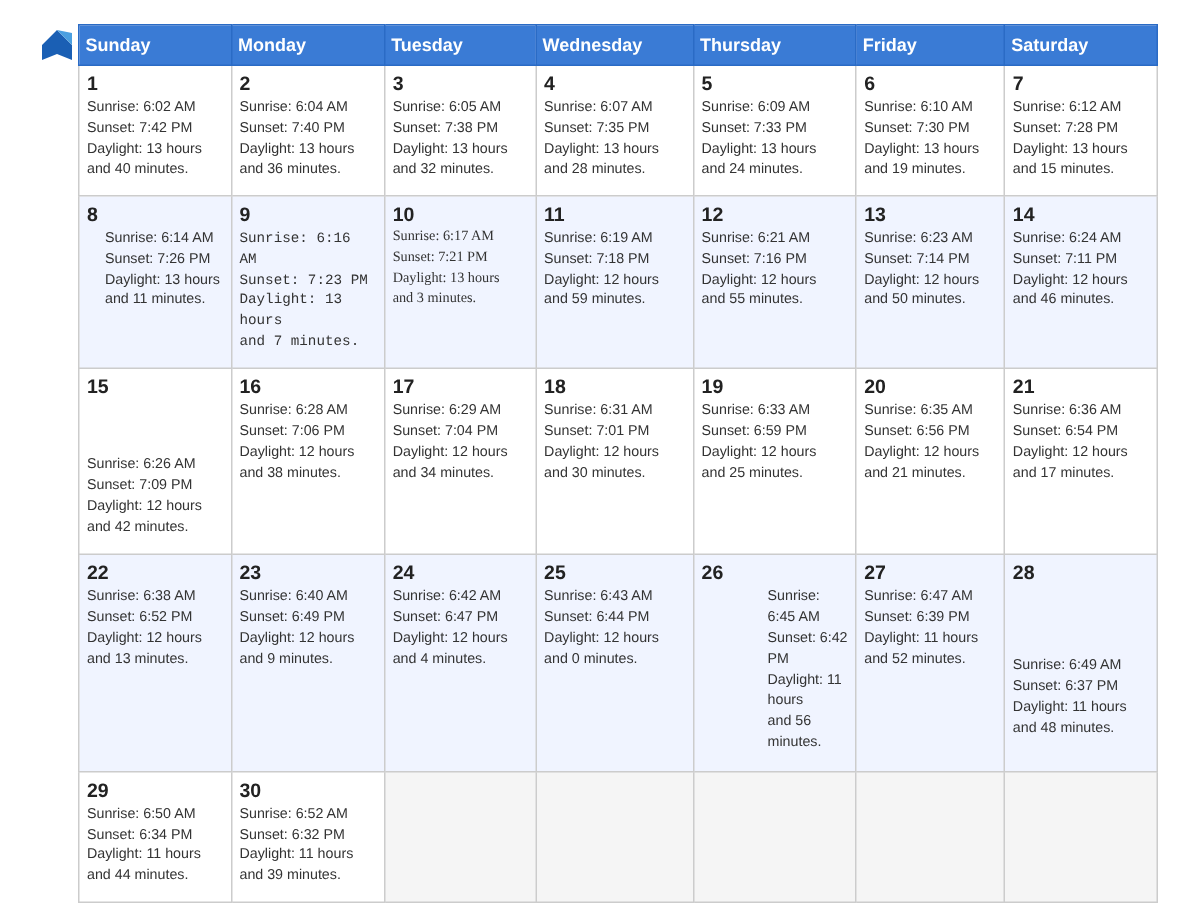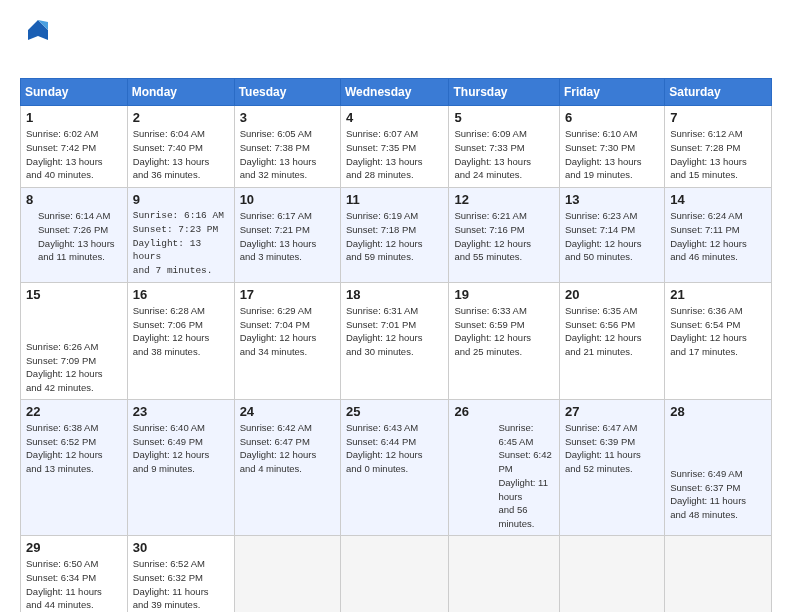--- a/index.html
+++ b/index.html
@@ -8,22 +8,21 @@
       background: #fff;
       width: 792px;
       height: 612px;
       overflow: hidden;
     }
     .page {
       width: 792px;
       height: 612px;
       padding: 16px 20px 10px 20px;
       display: flex;
-      flex-direction: column;
-      gap: 24px;
+      flex-direction: row;
     }
     .header {
       display: flex;
       justify-content: space-between;
       align-items: flex-start;
       margin-bottom: 10px;
     }
     .logo {
       display: flex;
       align-items: center;
@@ -197,21 +196,21 @@
           </td>
           <td>
             <span class="day-num">9</span>
             <div class="day-info" style="white-space: pre-line; font-family: Liberation Mono, monospace;">Sunrise: 6:16 AM
 Sunset: 7:23 PM
 Daylight: 13 hours
 and 7 minutes.</div>
           </td>
           <td>
             <span class="day-num">10</span>
-            <div class="day-info" style="white-space: pre-line;">Sunrise: 6:17 AM
+            <div class="day-info" style="white-space: pre-line; font-family: Liberation Serif, serif;">Sunrise: 6:17 AM
 Sunset: 7:21 PM
 Daylight: 13 hours
 and 3 minutes.</div>
           </td>
           <td>
             <span class="day-num">11</span>
             <div class="day-info" style="white-space: pre-line;">Sunrise: 6:19 AM
 Sunset: 7:18 PM
 Daylight: 12 hours
 and 59 minutes.</div>

